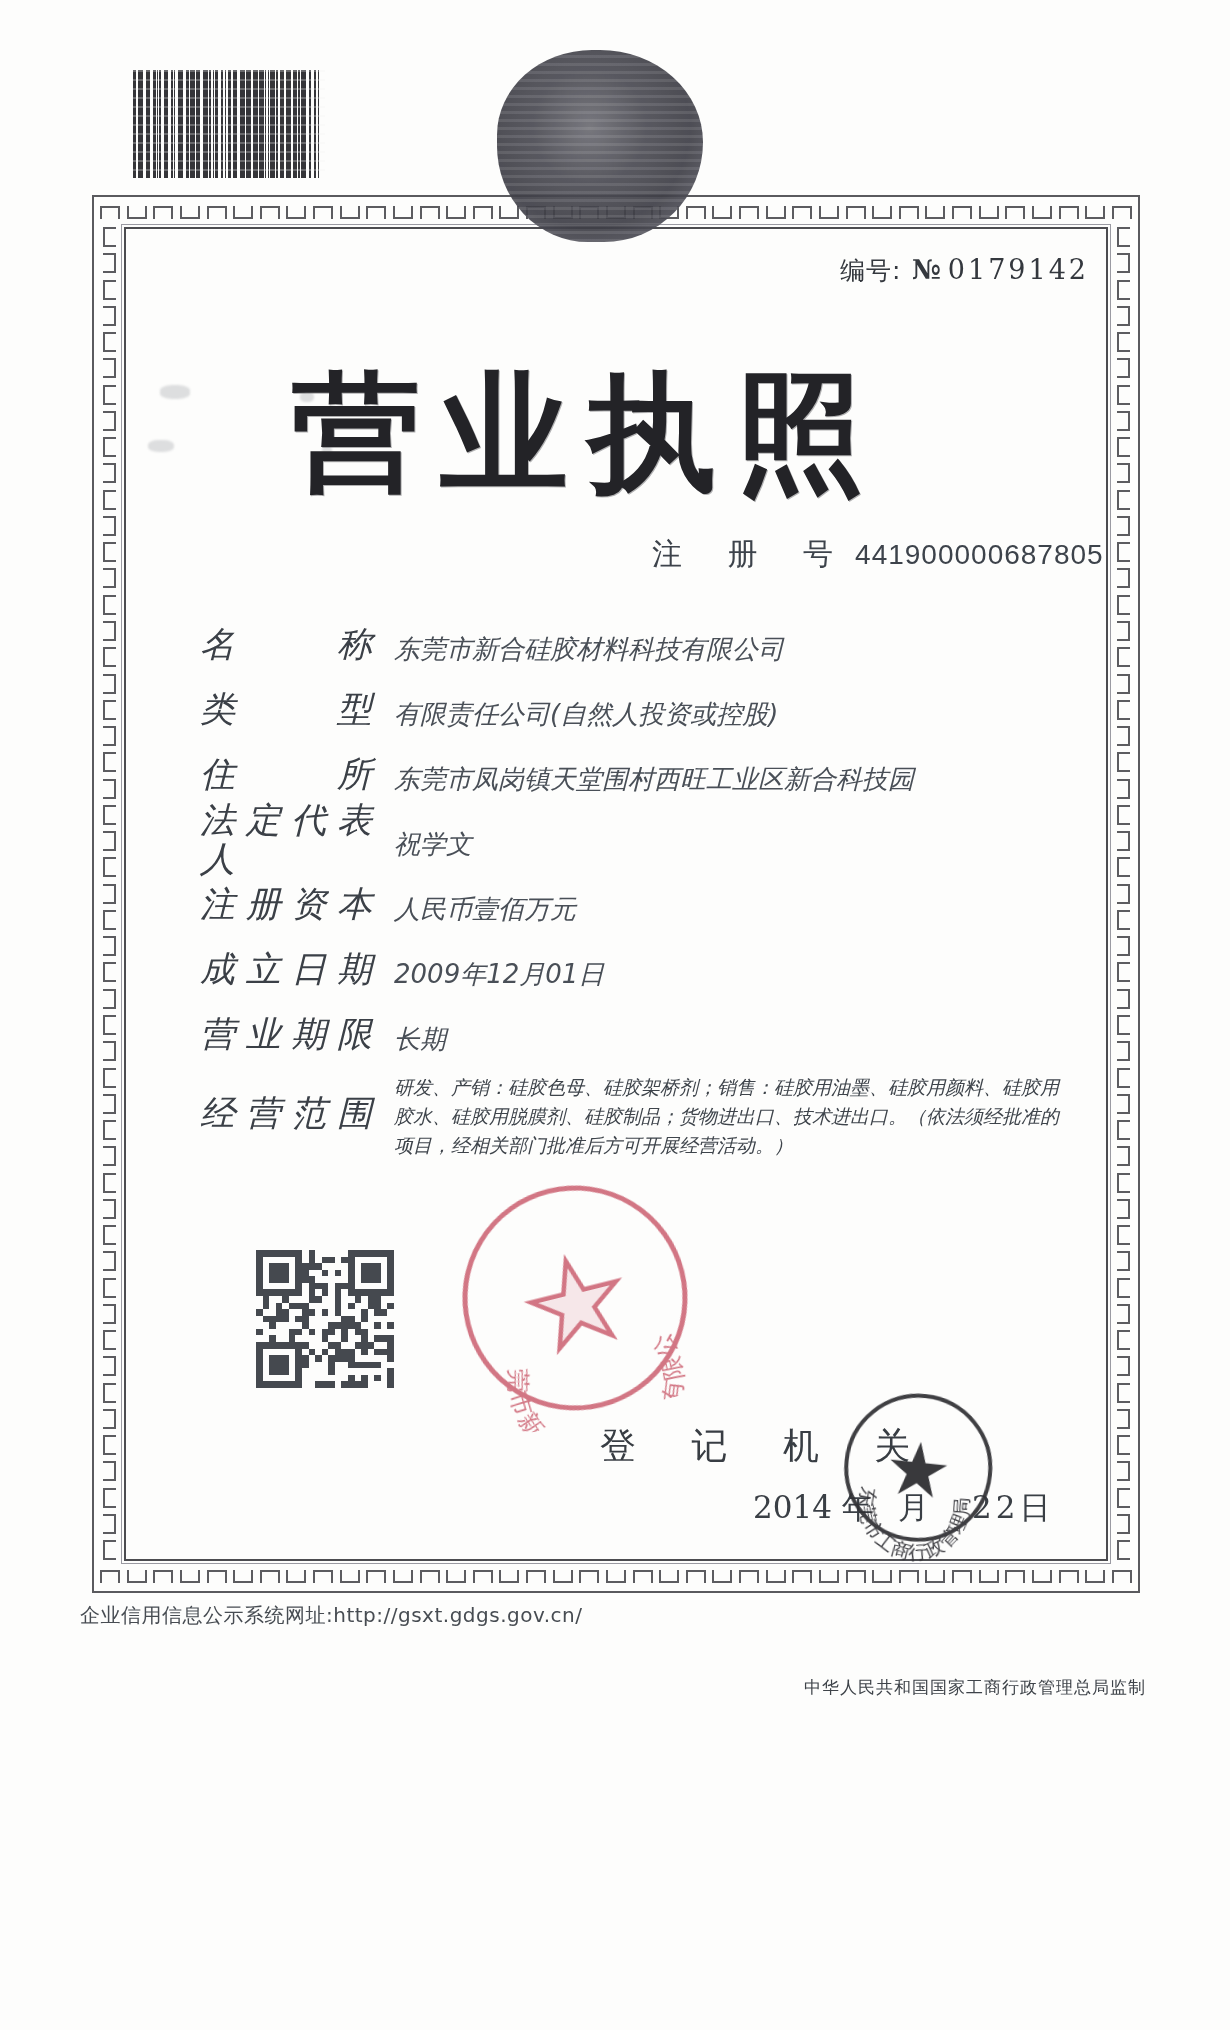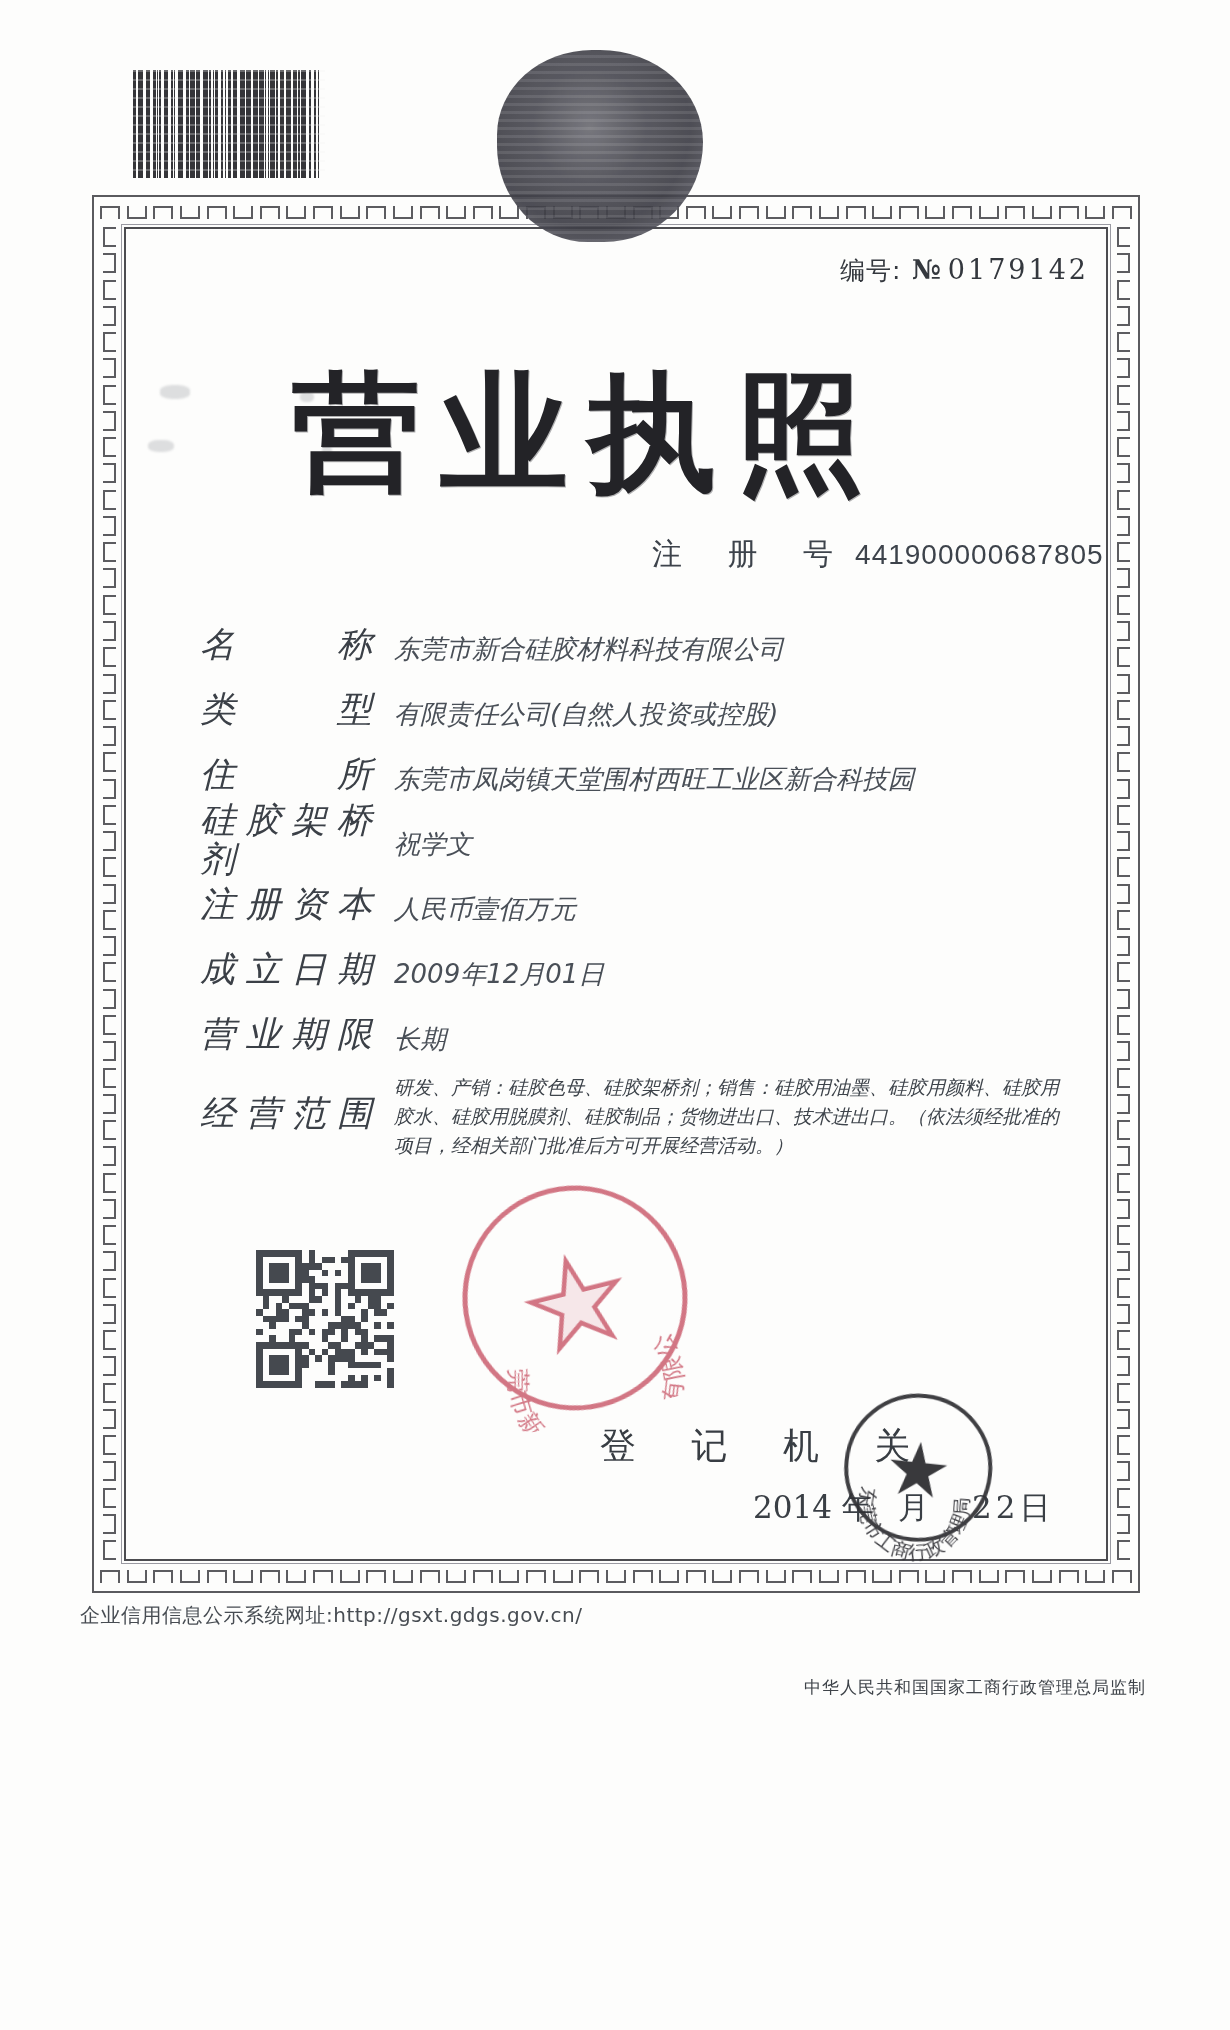--- a/index.html
+++ b/index.html
@@ -323,21 +323,21 @@
     </div>
     <div class="row">
       <span class="flabel">类型</span>
       <span class="fvalue">有限责任公司(自然人投资或控股)</span>
     </div>
     <div class="row">
       <span class="flabel">住所</span>
       <span class="fvalue">东莞市凤岗镇天堂围村西旺工业区新合科技园</span>
     </div>
     <div class="row">
-      <span class="flabel">硅胶架桥剂</span>
+      <span class="flabel">法定代表人</span>
       <span class="fvalue">祝学文</span>
     </div>
     <div class="row">
       <span class="flabel">注册资本</span>
       <span class="fvalue">人民币壹佰万元</span>
     </div>
     <div class="row">
       <span class="flabel">成立日期</span>
       <span class="fvalue">2009年12月01日</span>
     </div>

